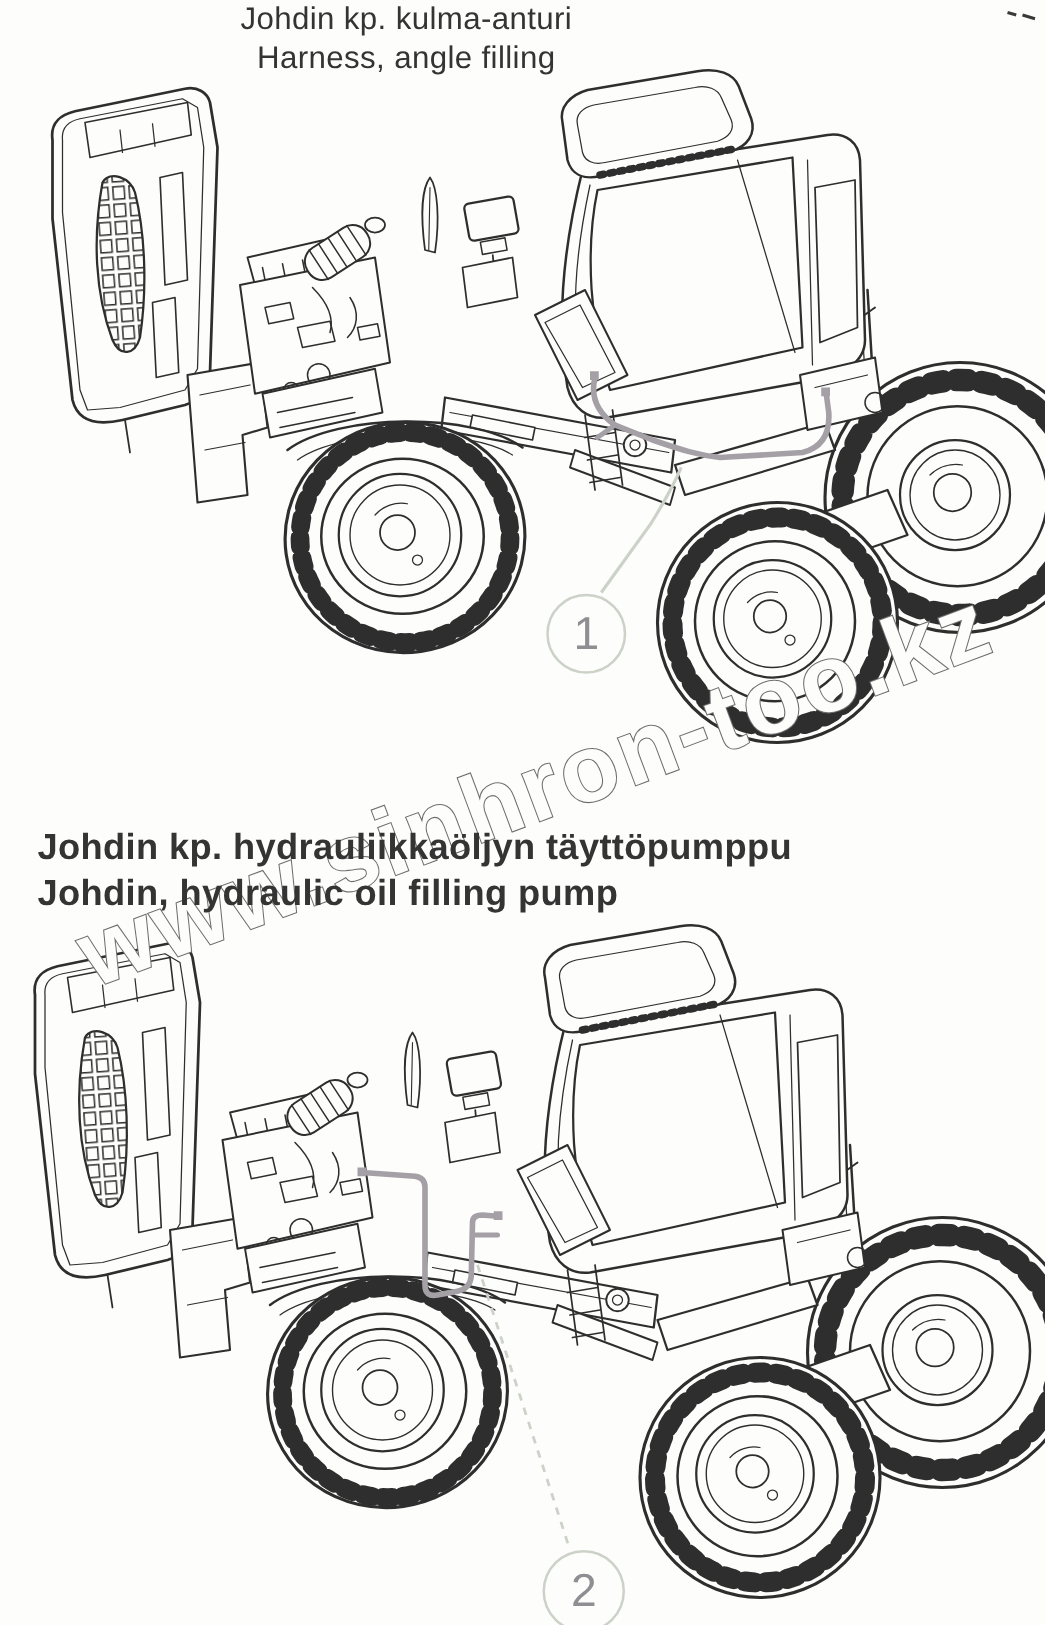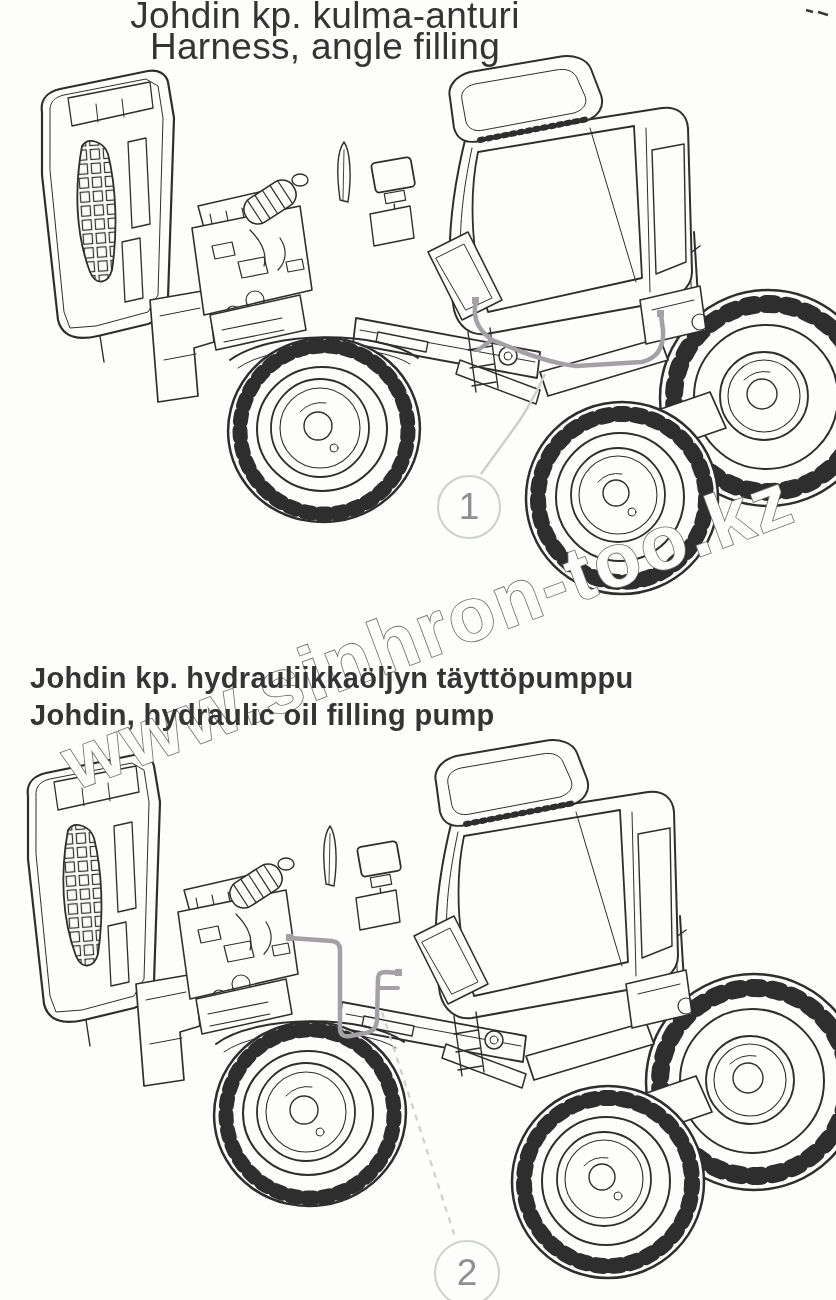--- a/index.html
+++ b/index.html
@@ -7,21 +7,21 @@
     position:relative;
     width:836px;height:1300px;
     background:#fdfdfc;
     overflow:hidden;
     font-family:"Liberation Sans", sans-serif;
   }
   .machine-svg{position:absolute;left:0;top:0;}
   .title-block{position:absolute;color:#343434;}
   .title-1{
     left:0;top:7;width:650px;text-align:center;
-    font-size:37px;line-height:31px;letter-spacing:0.3px;
+    font-size:25px;line-height:31px;letter-spacing:0.3px;
   }
   .title-2{
     left:30px;top:660px;width:640px;text-align:left;
     font-size:29px;line-height:37px;letter-spacing:0.3px;font-weight:bold;
   }
   .callout{
     position:absolute;
     border-radius:50%;
     display:flex;align-items:center;justify-content:center;
     background:transparent;

